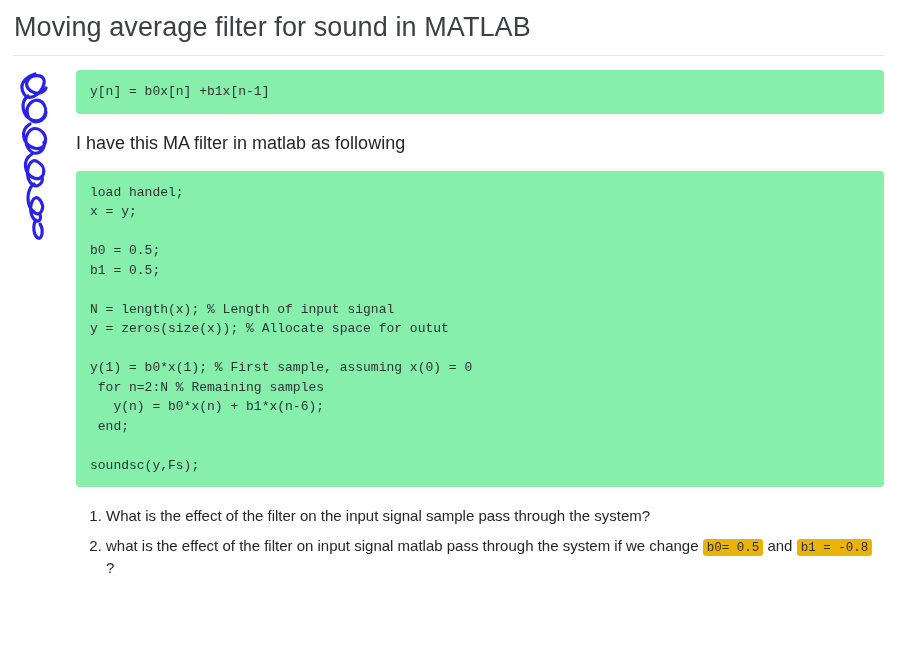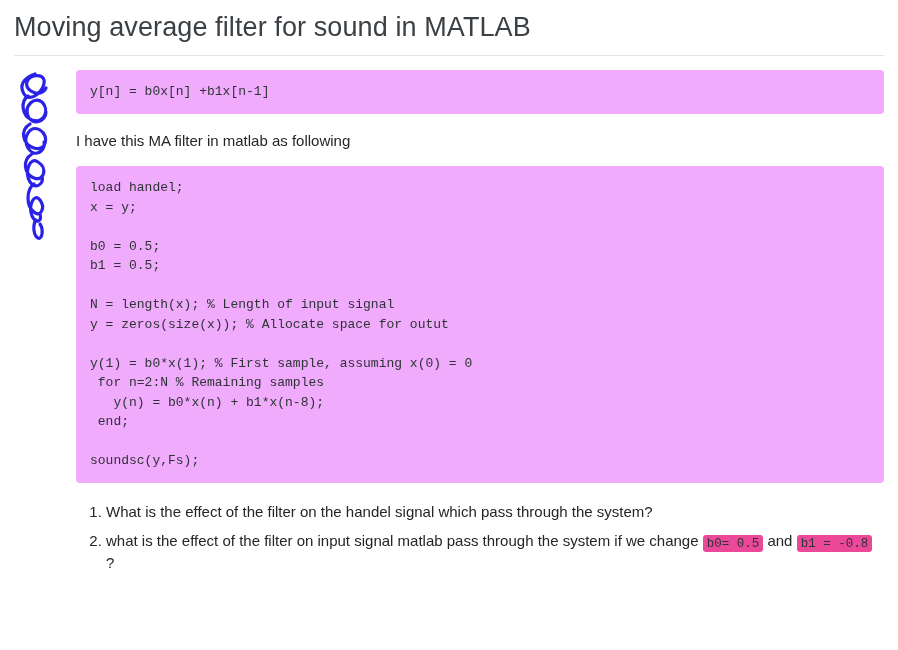--- a/index.html
+++ b/index.html
@@ -43,46 +43,46 @@
     display: block;
   }
   .post-body {
     flex: 1;
     margin-left: 20px;
     font-size: 15px;
     line-height: 1.5;
     color: #232629;
   }
   pre.codeblock {
-    background: #f0abfc;
+    background: #86efac;
     padding: 12px 14px;
     margin: 0 0 16px 0;
     font-family: Consolas, "Menlo", "Courier New", monospace;
     font-size: 13px;
     line-height: 1.5;
     white-space: pre;
     overflow: auto;
     border-radius: 4px;
     color: #2f3337;
   }
   p.intro {
     margin: 0 0 14px 0;
-    font-size: 15px;
+    font-size: 18px;
   }
   ol.qlist {
     margin: 18px 0 0 0;
     padding-left: 30px;
     font-size: 15px;
   }
   ol.qlist li {
     margin-bottom: 8px;
     line-height: 1.45;
   }
   code.inline {
-    background: #ec4899;
+    background: #eab308;
     font-family: Consolas, "Menlo", "Courier New", monospace;
     font-size: 12.5px;
     padding: 1.5px 4px;
     border-radius: 3px;
     color: #2f3337;
   }
 </style>
 </head>
 <body>
 
@@ -113,28 +113,28 @@
 x = y;
 
 b0 = 0.5;
 b1 = 0.5;
 
 N = length(x); % Length of input signal
 y = zeros(size(x)); % Allocate space for outut
 
 y(1) = b0*x(1); % First sample, assuming x(0) = 0
  for n=2:N % Remaining samples
-   y(n) = b0*x(n) + b1*x(n-8);
+   y(n) = b0*x(n) + b1*x(n-6);
  end;
 
 soundsc(y,Fs);</pre>
 
       <ol class="qlist">
         <li>
-          <span>What is the effect of the filter on the handel signal which pass through the system?</span>
+          <span>What is the effect of the filter on the input signal sample pass through the system?</span>
         </li>
         <li>
           <span>what is the effect of the filter on input signal matlab pass through the system if we change </span><code class="inline">b0= 0.5</code><span> and </span><code class="inline">b1 = -0.8</code><span> ?</span>
         </li>
       </ol>
     </div>
   </div>
 </div>
 
 </body></html>

